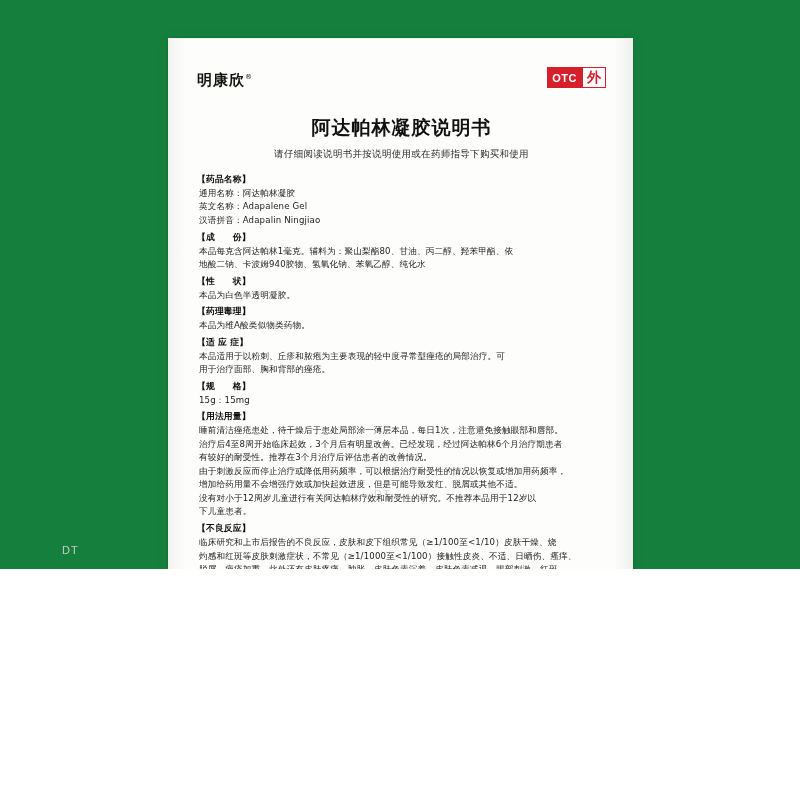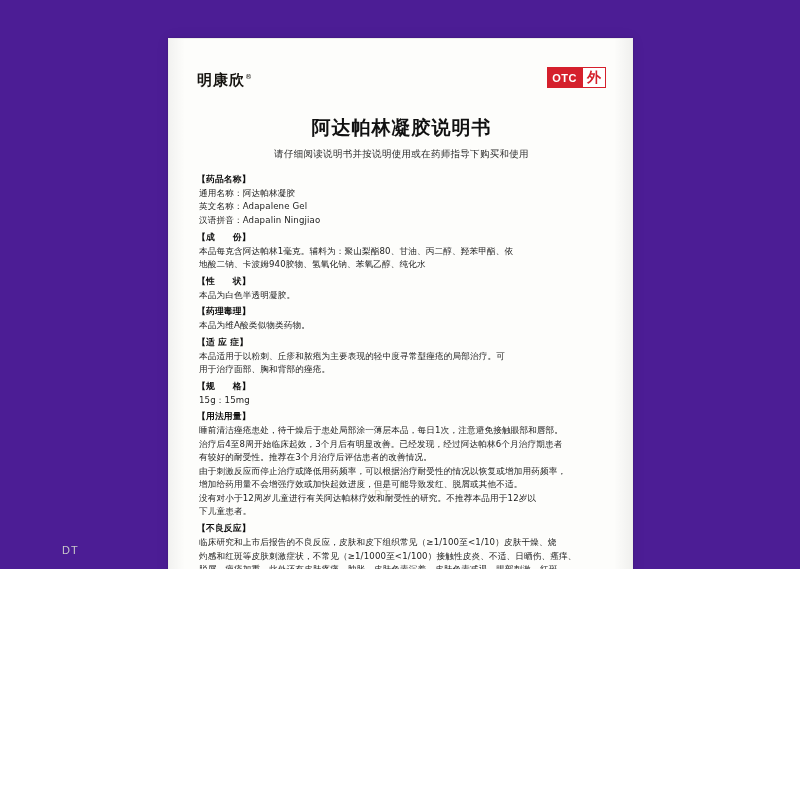--- a/index.html
+++ b/index.html
@@ -7,21 +7,21 @@
     padding: 0;
     width: 800px;
     height: 800px;
     background: #ffffff;
     font-family: "DejaVu Sans", sans-serif;
   }
   #page {
     position: relative;
     width: 800px;
     height: 569px;
-    background: #4c1d95;
+    background: #15803d;
     overflow: hidden;
   }
   
   #sheet {
     position: absolute;
     left: 168px;
     top: 38px;
     width: 465px;
     height: 725px;
     background: #fdfdfb;

